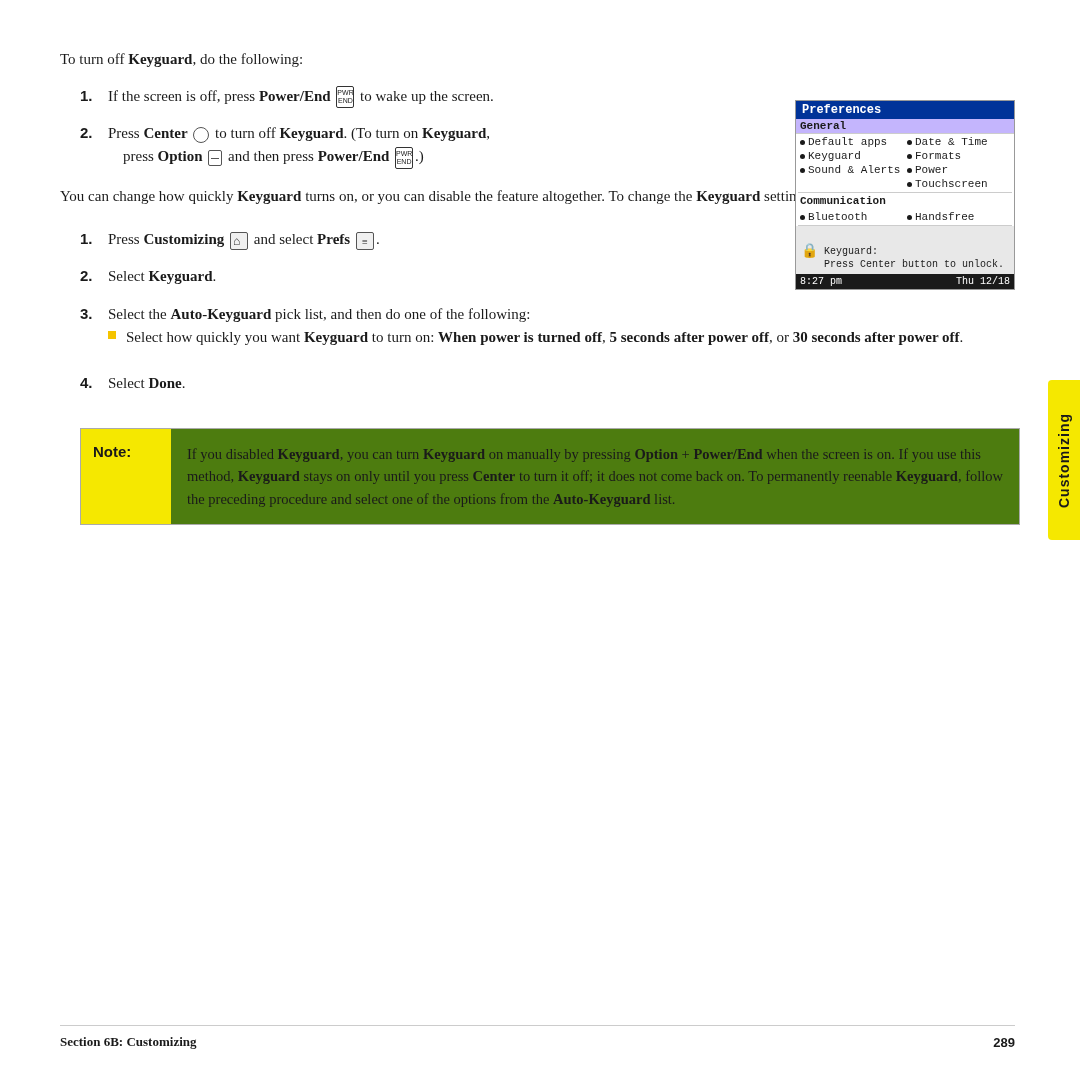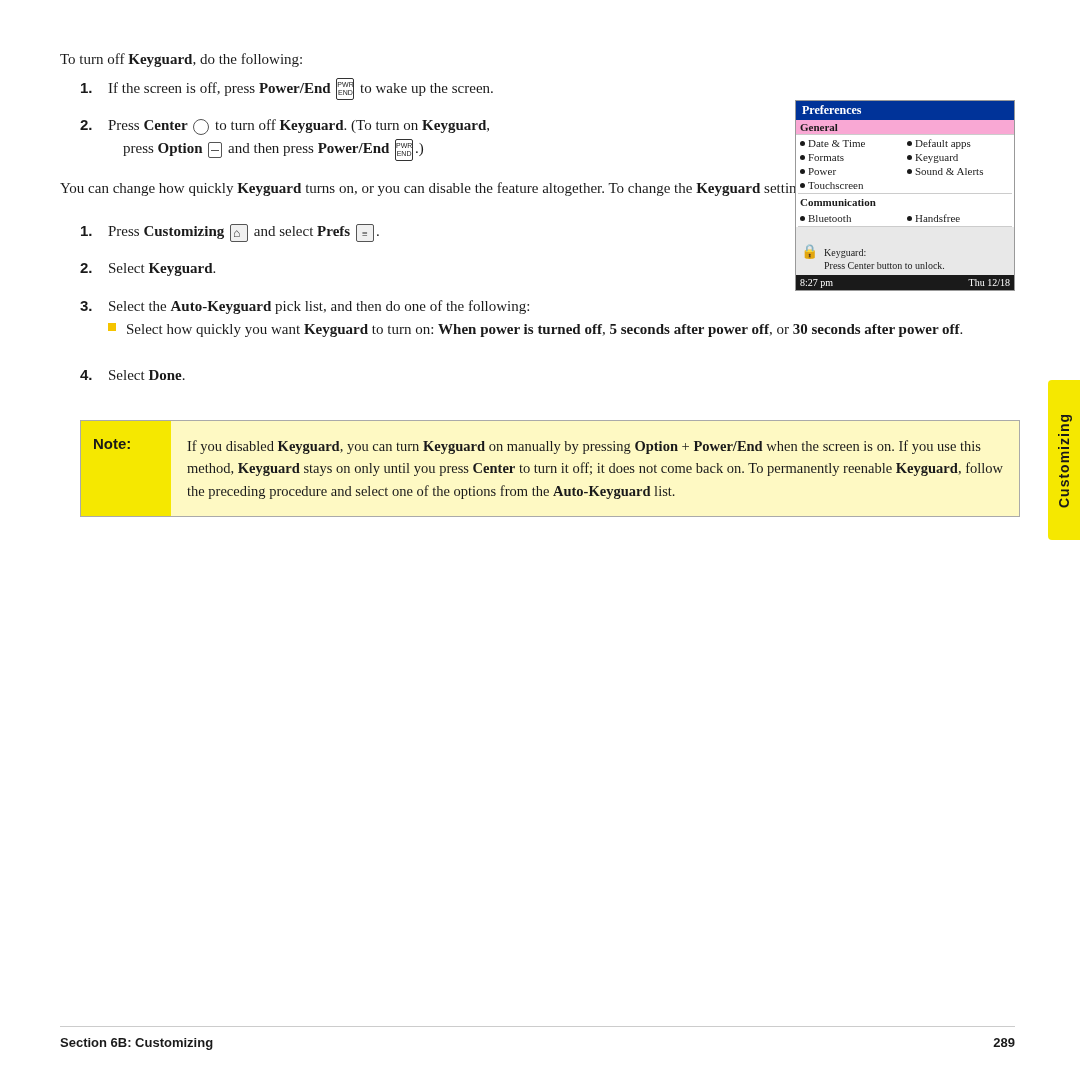--- a/index.html
+++ b/index.html
@@ -40,21 +40,21 @@
       font-weight: bold;
       font-family: Arial, sans-serif;
       letter-spacing: 1px;
       color: #1a1a1a;
     }
 
     
     .intro-paragraph {
       font-size: 15px;
       line-height: 1.5;
-      margin-bottom: 6px;
+      margin-bottom: 14px;
     }
 
     
     .numbered-list {
       list-style: none;
       margin-left: 20px;
       margin-bottom: 16px;
     }
     .numbered-list > li {
       display: flex;
@@ -117,47 +117,47 @@
       padding: 14px 12px;
       min-width: 90px;
       font-weight: bold;
       font-size: 15px;
       font-family: Arial, sans-serif;
       display: flex;
       align-items: flex-start;
       justify-content: flex-start;
     }
     .note-content {
-      background: #fef9c3;
+      background: #4d7c0f;
       padding: 14px 16px;
       font-size: 14.5px;
       line-height: 1.55;
       flex: 1;
     }
 
     
     .screenshot-widget {
       position: absolute;
       top: 100px;
       right: 65px;
       width: 220px;
       border: 1px solid #999;
       background: #fff;
-      font-family: Liberation Serif, serif;
+      font-family: Liberation Mono, monospace;
       font-size: 11px;
     }
     .widget-title-bar {
       background: #003399;
       color: #fff;
       font-weight: bold;
       padding: 2px 6px;
       font-size: 12px;
     }
     .widget-section-header {
-      background: #f9a8d4;
+      background: #c4b5fd;
       font-weight: bold;
       padding: 1px 4px;
       font-size: 11px;
       border-bottom: 1px solid #ccc;
     }
     .widget-row {
       display: flex;
       padding: 1px 4px;
       gap: 4px;
     }
@@ -301,21 +301,21 @@
       right: 65px;
       display: flex;
       justify-content: space-between;
       align-items: center;
       border-top: 1px solid #ccc;
       padding-top: 8px;
       font-size: 13px;
     }
     .footer-section {
       font-weight: bold;
-      font-family: Liberation Sans, sans-serif;
+      font-family: Liberation Serif, serif;
     }
     .footer-page {
       font-weight: bold;
       font-family: Arial, sans-serif;
     }
   </style>
 </head>
 <body>
 
 <div class="page-container">
@@ -324,47 +324,47 @@
     <span class="side-tab-text">Customizing</span>
   </div>
 
   <div class="screenshot-widget">
     <div class="widget-title-bar">Preferences</div>
     <div class="widget-section-header">General</div>
     <div class="widget-row">
       <div class="widget-col">
         <div class="widget-item">
           <span class="widget-dot"></span>
-          <span>Date &amp; Time</span>
-        </div>
-        <div class="widget-item">
-          <span class="widget-dot"></span>
-          <span>Formats</span>
-        </div>
-        <div class="widget-item">
-          <span class="widget-dot"></span>
-          <span>Power</span>
-        </div>
-        <div class="widget-item">
-          <span class="widget-dot"></span>
-          <span>Touchscreen</span>
+          <span>Default apps</span>
+        </div>
+        <div class="widget-item">
+          <span class="widget-dot"></span>
+          <span>Keyguard</span>
+        </div>
+        <div class="widget-item">
+          <span class="widget-dot"></span>
+          <span>Sound &amp; Alerts</span>
         </div>
       </div>
       <div class="widget-col">
         <div class="widget-item">
           <span class="widget-dot"></span>
-          <span>Default apps</span>
-        </div>
-        <div class="widget-item">
-          <span class="widget-dot"></span>
-          <span>Keyguard</span>
-        </div>
-        <div class="widget-item">
-          <span class="widget-dot"></span>
-          <span>Sound &amp; Alerts</span>
+          <span>Date &amp; Time</span>
+        </div>
+        <div class="widget-item">
+          <span class="widget-dot"></span>
+          <span>Formats</span>
+        </div>
+        <div class="widget-item">
+          <span class="widget-dot"></span>
+          <span>Power</span>
+        </div>
+        <div class="widget-item">
+          <span class="widget-dot"></span>
+          <span>Touchscreen</span>
         </div>
       </div>
     </div>
     <div class="widget-separator"></div>
     <div class="widget-comm-header">Communication</div>
     <div class="widget-row">
       <div class="widget-col">
         <div class="widget-item">
           <span class="widget-dot"></span>
           <span>Bluetooth</span>

